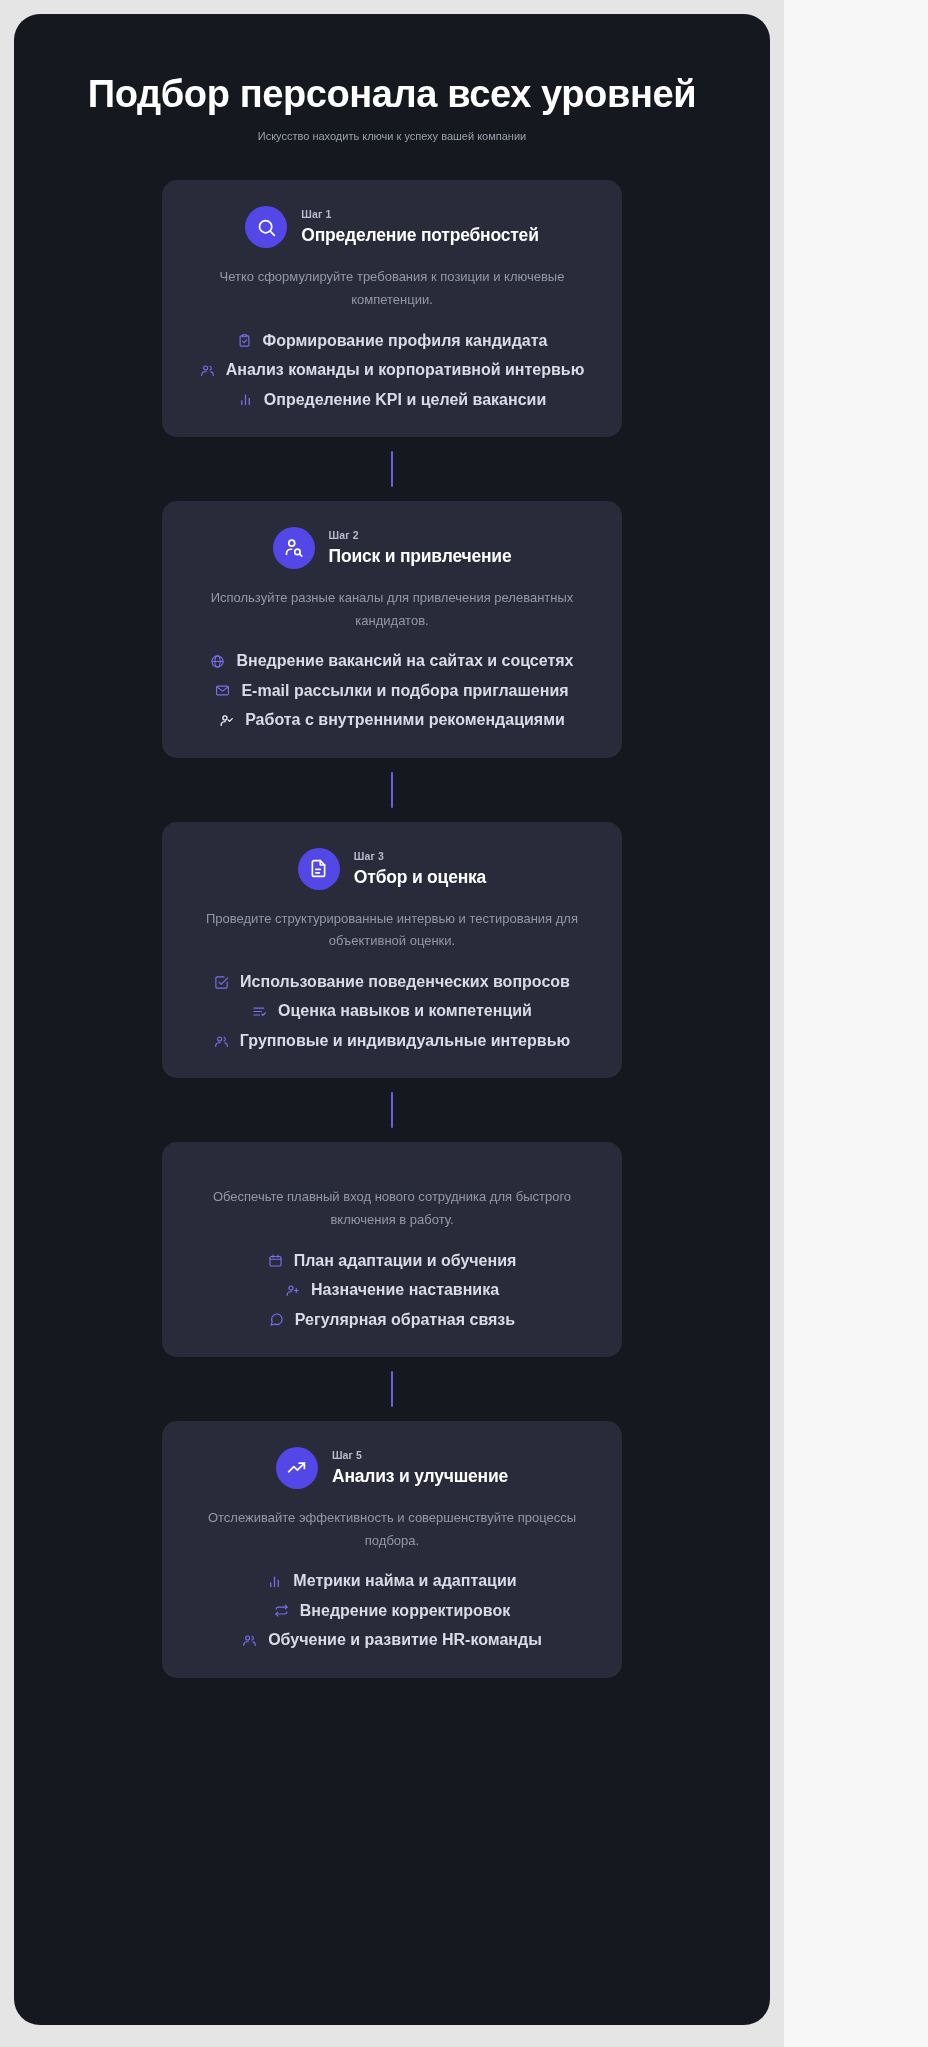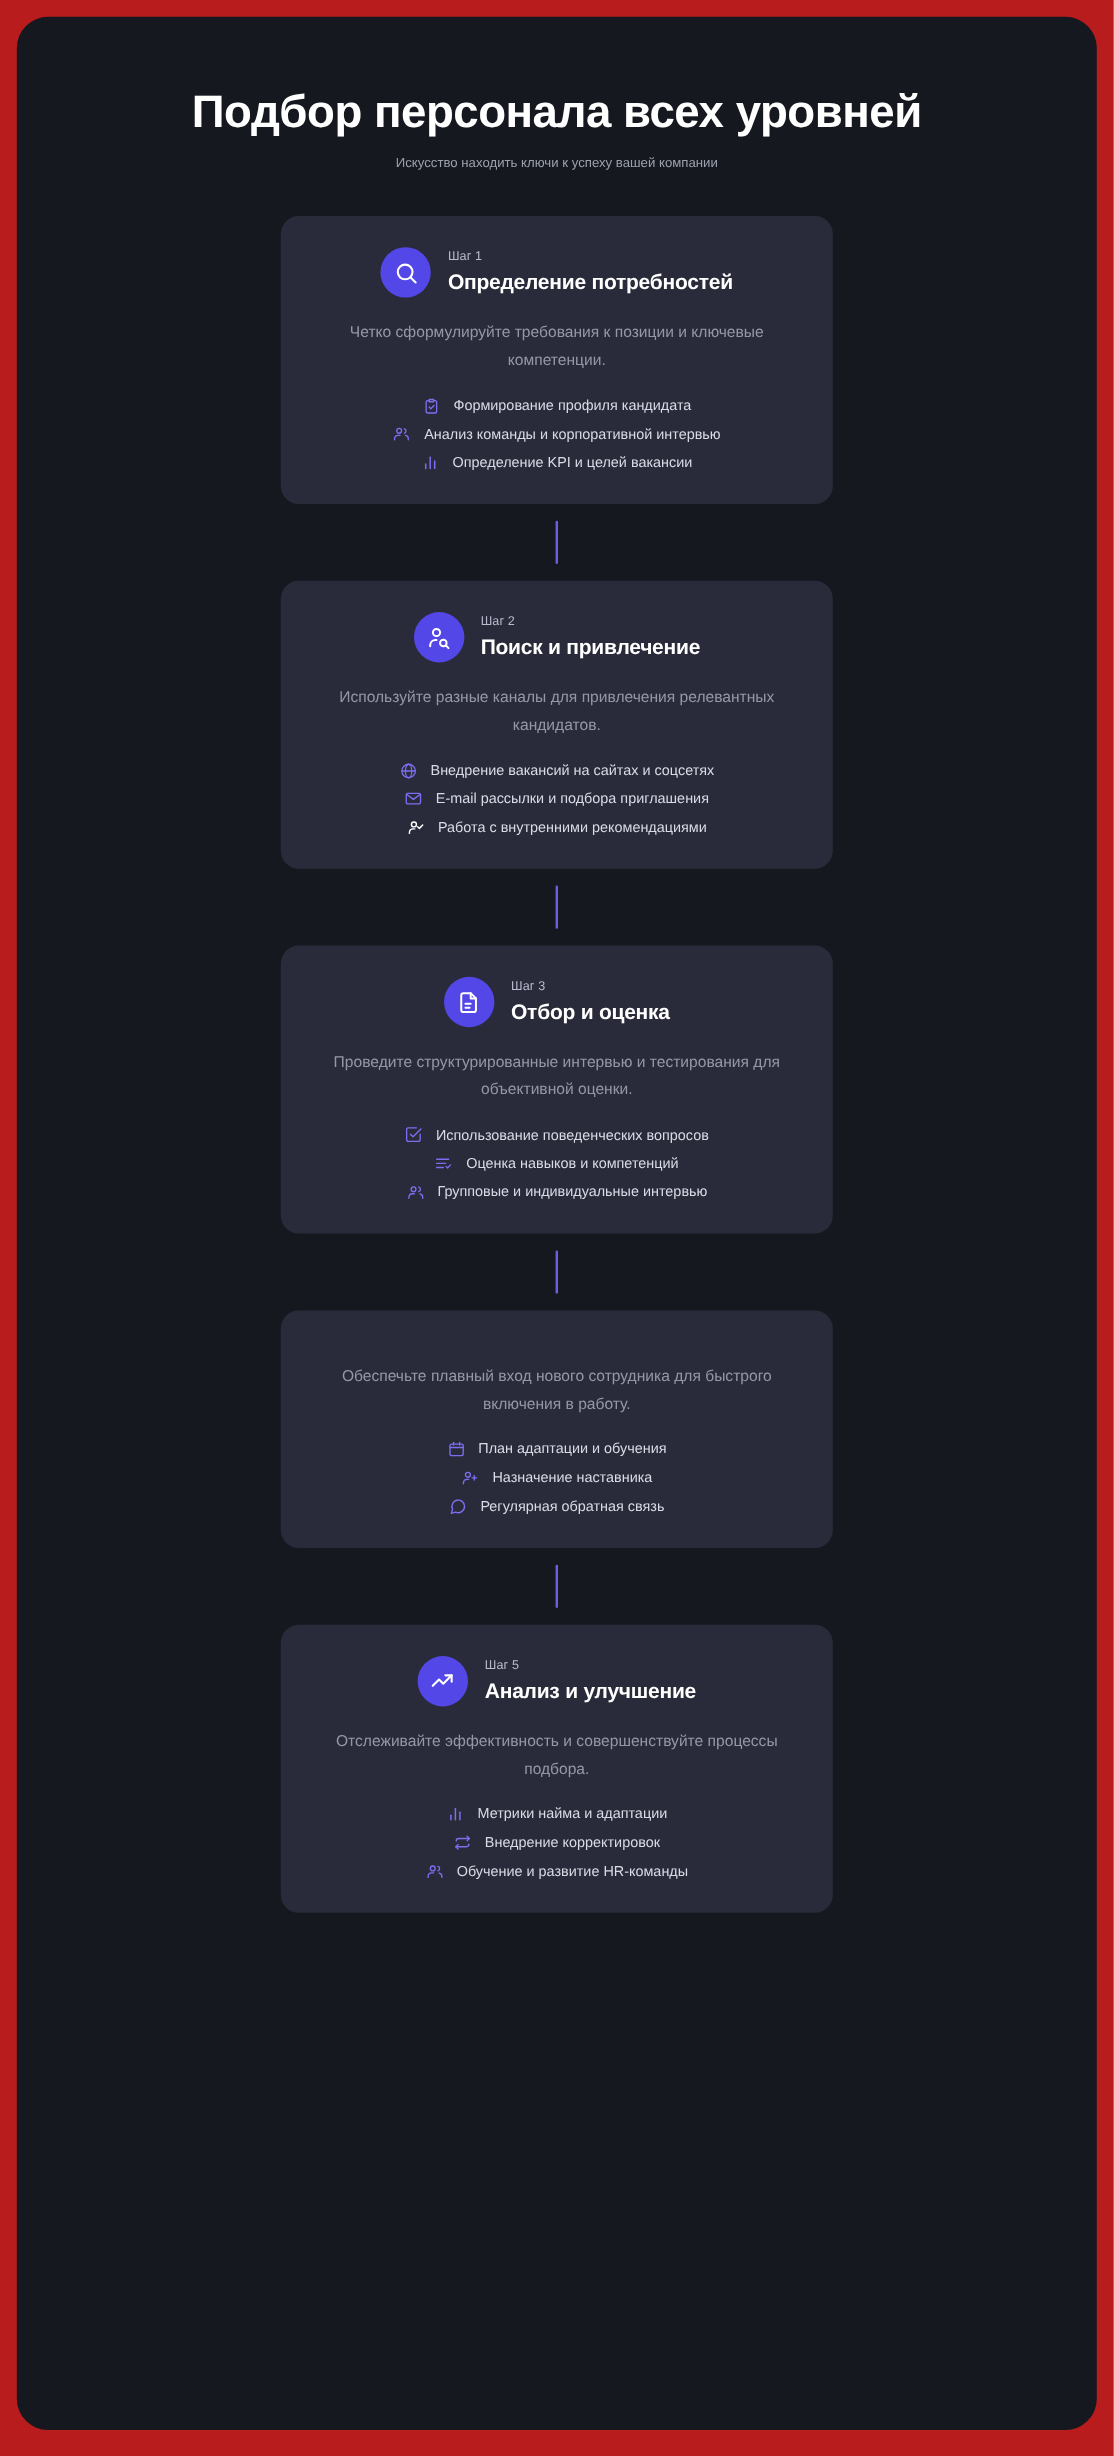--- a/index.html
+++ b/index.html
@@ -5,23 +5,23 @@
   * { box-sizing: border-box; margin: 0; padding: 0; }
 
   html, body {
     width: 928px;
     background: #f7f7f8;
     font-family: "Liberation Sans", sans-serif;
     -webkit-font-smoothing: antialiased;
   }
 
   .page {
-    width: 928px;
+    width: 784px;
     min-height: 2047px;
-    background: #b91c1c;
+    background: #e5e5e5;
     padding: 14px 14px 22px 14px;
   }
 
   .panel {
     background: #161820;
     border-radius: 26px;
     padding: 44px 0 50px 0;
     min-height: 2011px;
   }
 
@@ -76,21 +76,21 @@
     justify-content: center;
     flex: none;
   }
   .badge svg { display: block; }
 
   .head-text { display: flex; flex-direction: column; }
 
   .step-label {
     color: #b9bbce;
     font-size: 10.5px;
-    font-weight: normal;
+    font-weight: bold;
     letter-spacing: 0.1px;
     line-height: 1.5;
   }
 
   .step-title {
     color: #ffffff;
     font-size: 17.5px;
     font-weight: bold;
     letter-spacing: -0.2px;
     line-height: 1.3;
@@ -125,22 +125,22 @@
     height: 15px;
     flex: none;
     display: flex;
     align-items: center;
     justify-content: center;
   }
   .f-icon svg { display: block; }
 
   .f-label {
     color: #d9dbe6;
-    font-size: 12px;
-    font-weight: normal;
+    font-size: 16px;
+    font-weight: bold;
     line-height: 1.4;
     white-space: nowrap;
   }
 
   .connector {
     width: 2px;
     height: 36px;
     background: #6b5fe0;
     border-radius: 1px;
     margin: 14px 0 14px 0;

